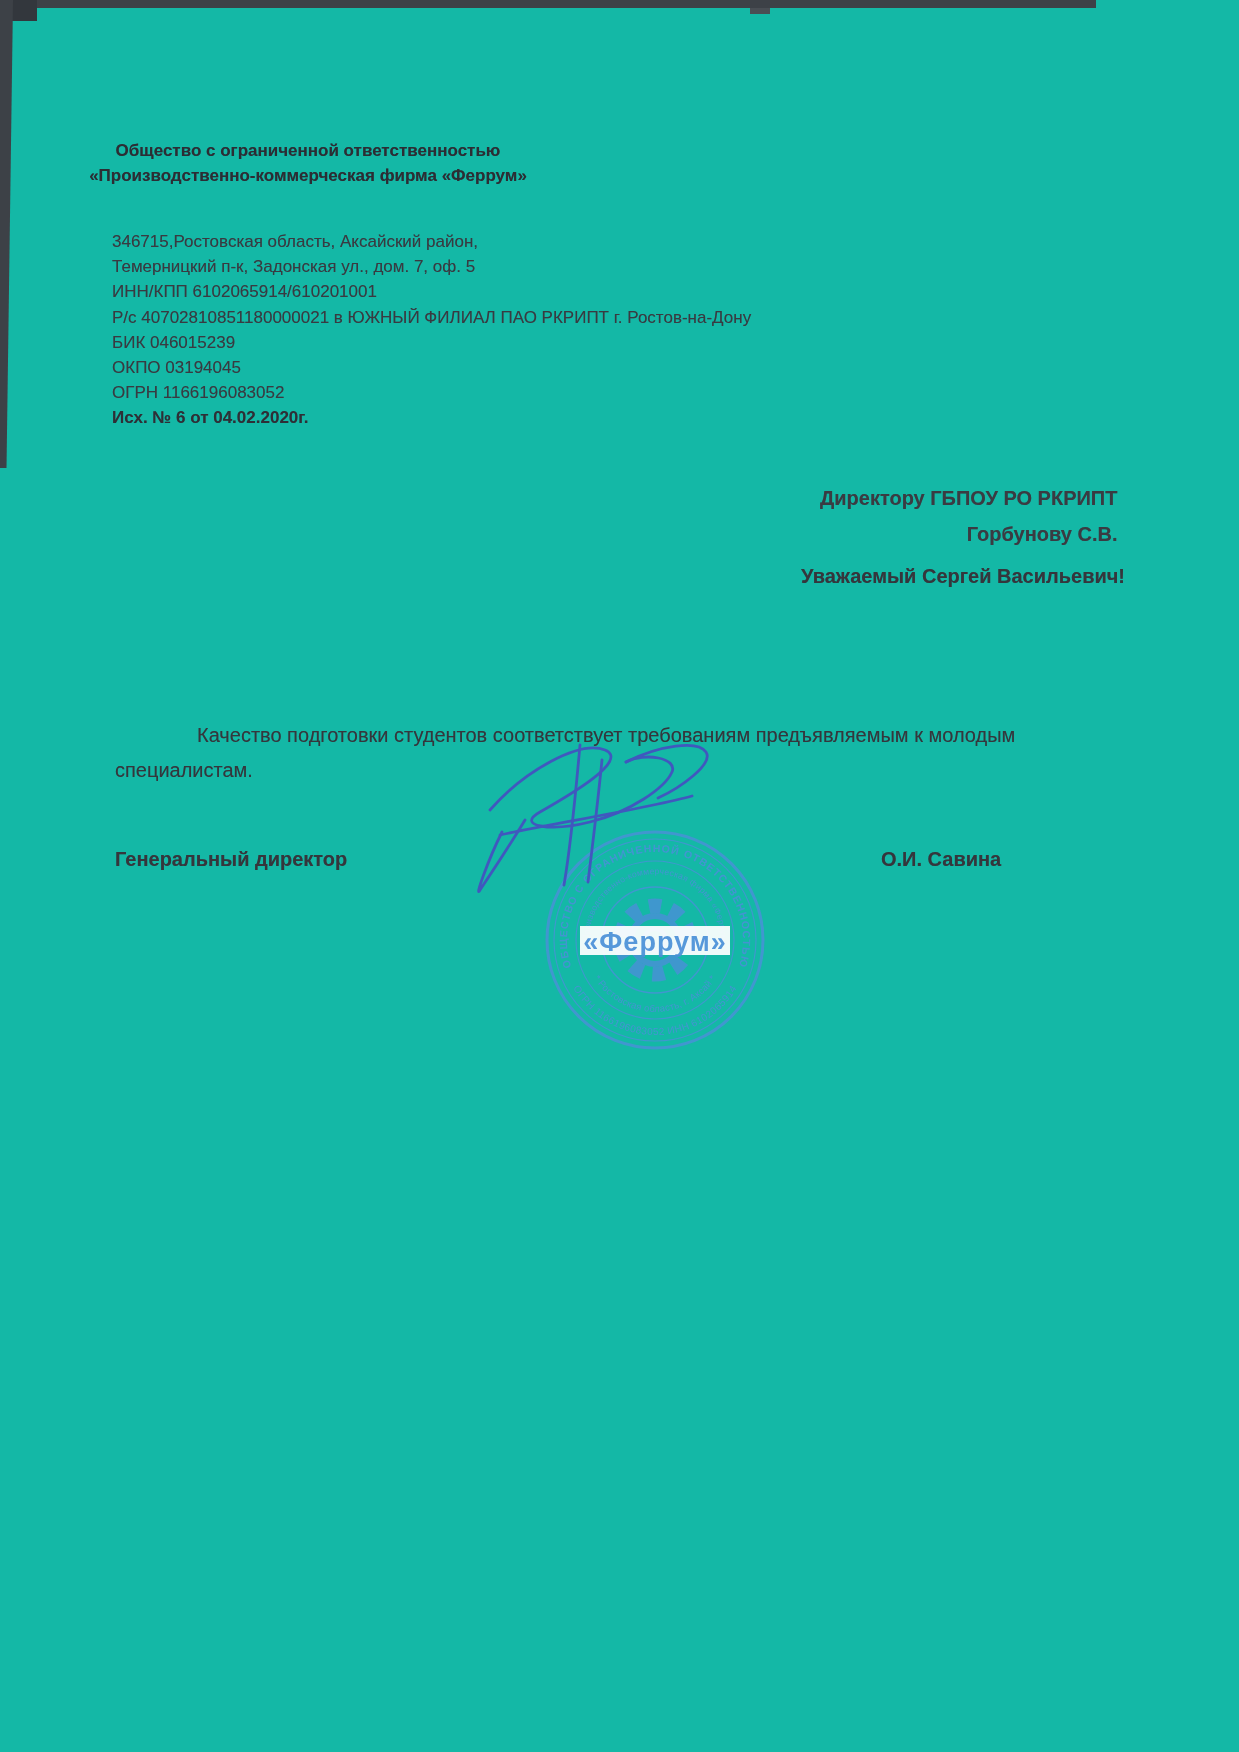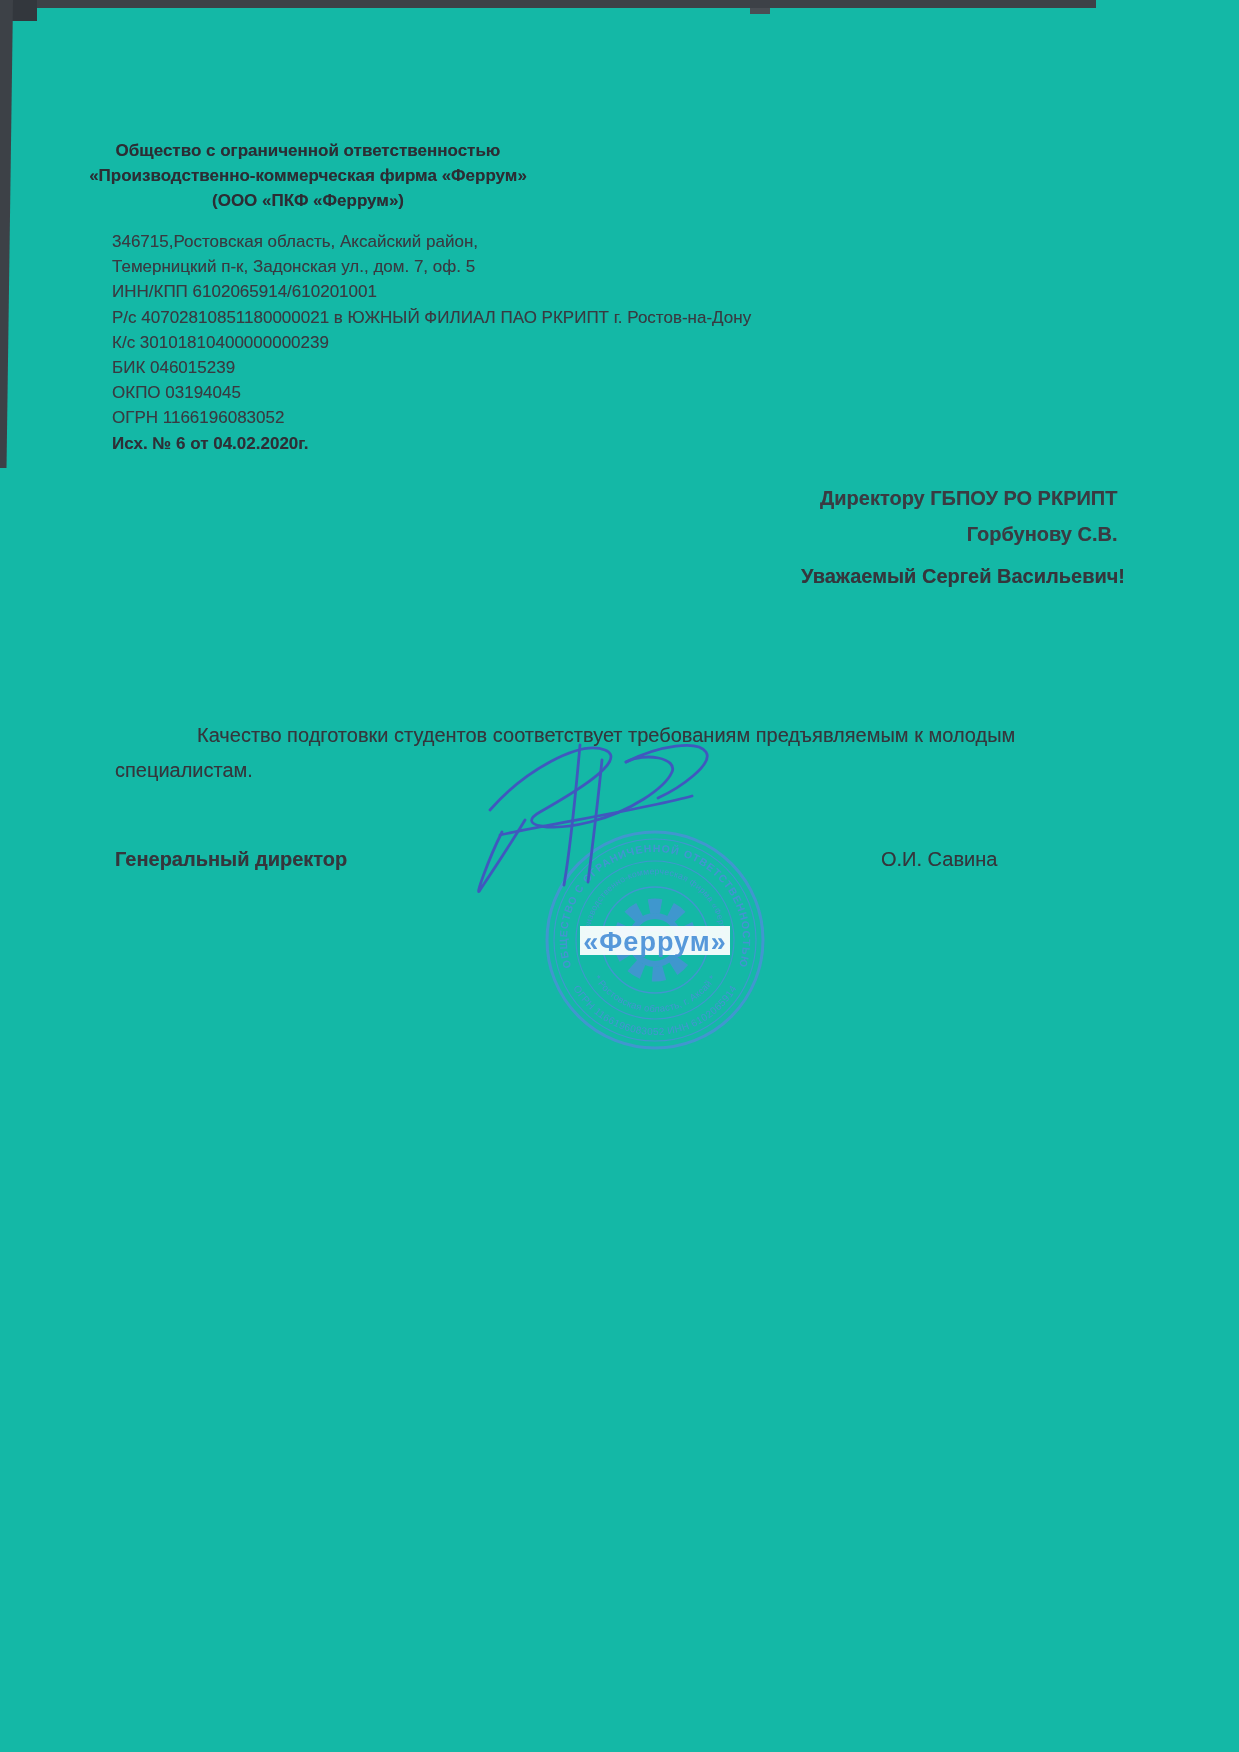--- a/index.html
+++ b/index.html
@@ -41,49 +41,47 @@
     color:#35363c;text-indent:82px;text-shadow:0 0 .5px rgba(53,54,60,.4);
   }
   .para1{top:618px;}
   .para2{top:698px;}
   
   .sign-label{
     position:absolute;left:115px;top:848px;font-size:20px;font-weight:bold;color:#35363c;
     text-shadow:0 0 .6px rgba(53,54,60,.45);
   }
   .sign-name{
-    position:absolute;left:881px;top:848px;font-size:20px;font-weight:normal;color:#35363c;
+    position:absolute;left:881px;top:848px;font-size:20px;font-weight:bold;color:#35363c;
     text-shadow:0 0 .6px rgba(53,54,60,.45);
   }
   
   .seal-wrap{position:absolute;left:430px;top:700px;width:360px;height:380px;}
   .seal-wrap svg{display:block;}
 </style>
 </head>
 <body>
 
 <div class="page">
 
   <div class="art art-top"></div>
   <div class="art art-top-nub"></div>
   <div class="art art-corner"></div>
   <div class="art art-left"></div>
 
   <div class="letterhead">
     <div>Общество с ограниченной ответственностью</div>
     <div>«Производственно-коммерческая фирма «Феррум»</div>
-    <div>(ООО «ПКФ «Феррум»)</div>
   </div>
 
   <div class="requisites">
     <div>346715,Ростовская область, Аксайский район,</div>
     <div>Темерницкий п-к, Задонская ул., дом. 7, оф. 5</div>
     <div>ИНН/КПП  6102065914/610201001</div>
     <div>Р/с 40702810851180000021 в ЮЖНЫЙ ФИЛИАЛ ПАО РКРИПТ г. Ростов-на-Дону</div>
-    <div>К/с 30101810400000000239</div>
     <div>БИК 046015239</div>
     <div>ОКПО 03194045</div>
     <div>ОГРН 1166196083052</div>
     <div class="ref">Исх. № 6 от 04.02.2020г.</div>
   </div>
 
   <div class="recipient">
     <div>Директору ГБПОУ РО РКРИПТ</div>
     <div>Горбунову  С.В.</div>
   </div>

